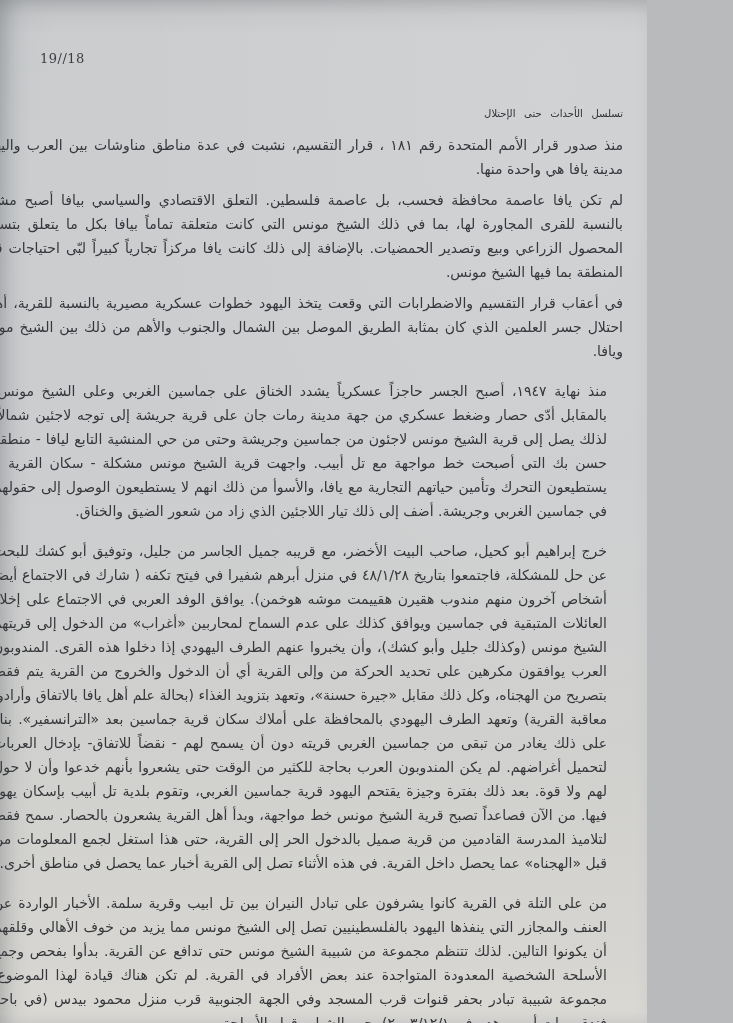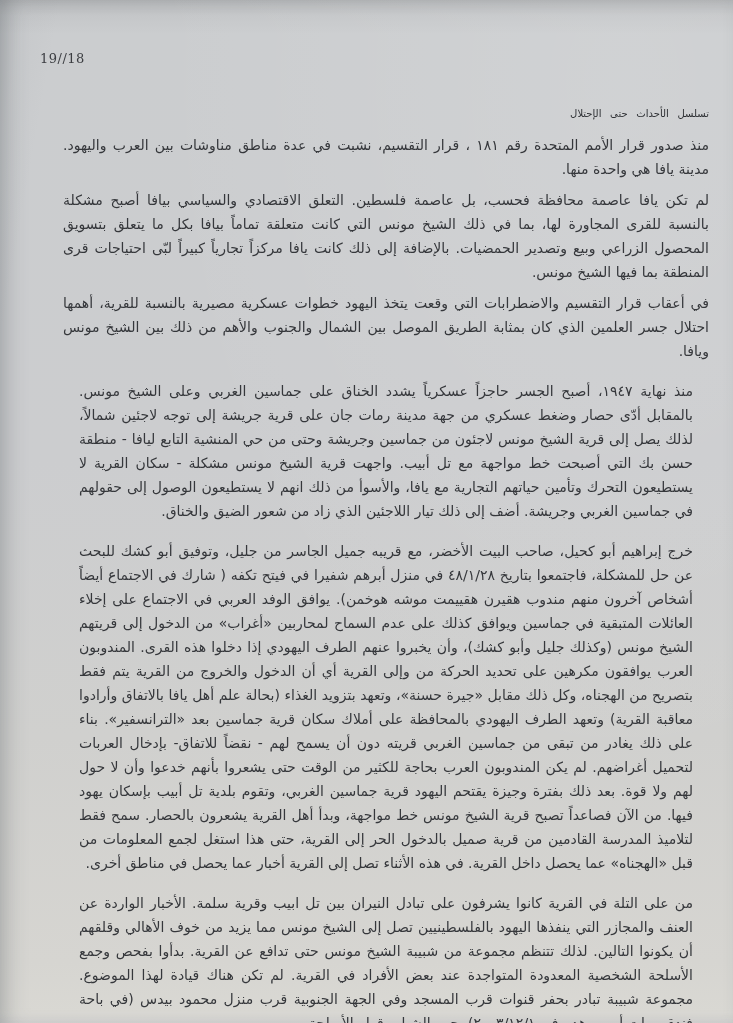--- a/index.html
+++ b/index.html
@@ -5,21 +5,21 @@
   html, body {
     margin: 0;
     padding: 0;
     width: 733px;
     height: 1023px;
     overflow: hidden;
     background: #b9babc;
   }
   .scan {
     position: relative;
-    width: 733px;
+    width: 647px;
     height: 1023px;
     background:
       radial-gradient(ellipse at 85% 8%, rgba(255,255,255,0.10), rgba(255,255,255,0) 55%),
       linear-gradient(100deg, rgba(130,134,139,0.18) 0px, rgba(130,134,139,0.05) 26px, rgba(130,134,139,0) 60px),
       linear-gradient(180deg, #b4b6b8 0px, #c5c7c9 16px, #cbcdcf 34px, #cccdcf 45%, #d0d0ce 72%, #d6d5d1 94%, #d9d8d3 99%, #cfcecb 100%);
     box-shadow:
       inset 16px 0 24px -14px rgba(85,90,96,0.45),
       inset -4px 0 14px -8px rgba(120,124,130,0.25),
       inset 0 -8px 16px -10px rgba(255,255,255,0.5);
     font-family: "DejaVu Sans", sans-serif;

